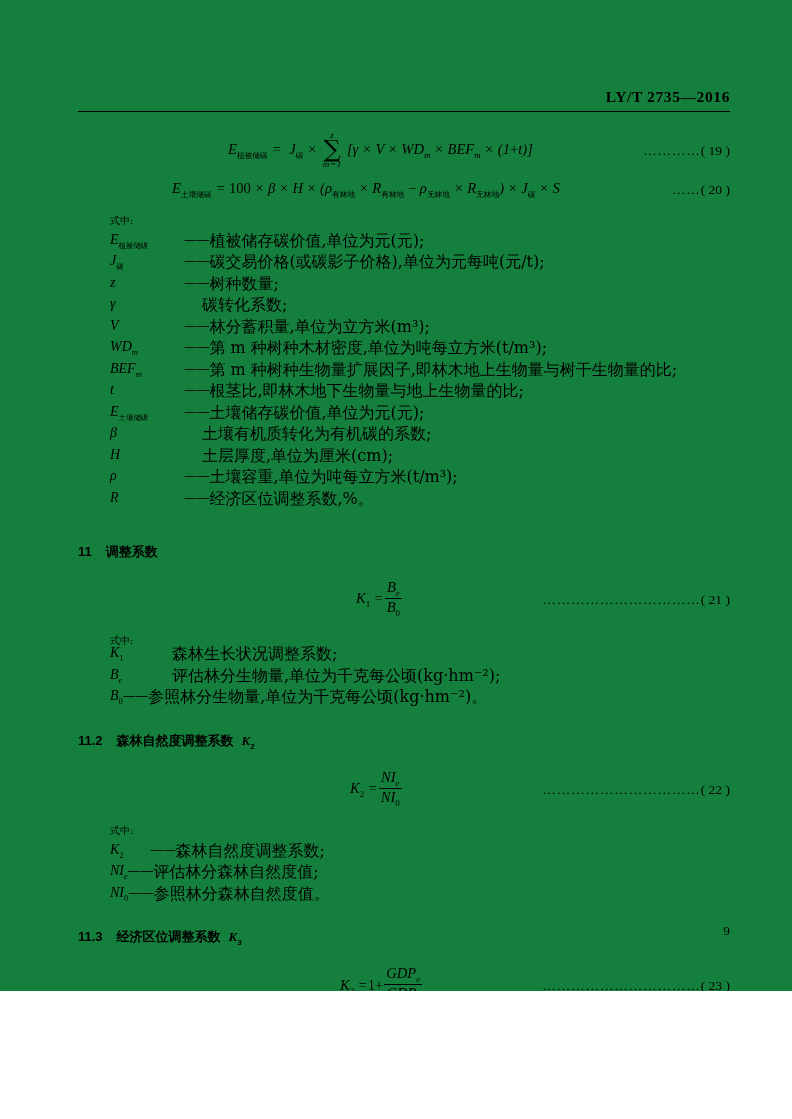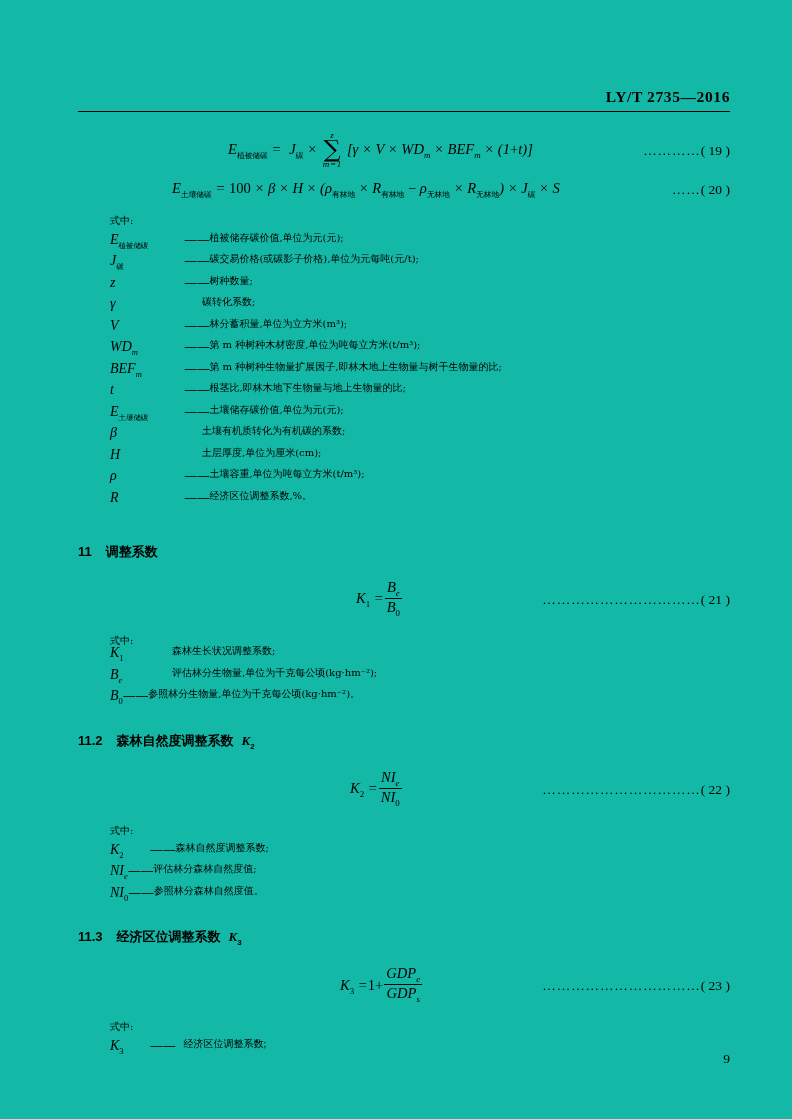--- a/index.html
+++ b/index.html
@@ -7,22 +7,22 @@
     padding: 0;
     background: #ffffff;
   }
   body {
     font-family: "Liberation Serif", "DejaVu Serif", serif;
     color: #000000;
   }
   .page {
     position: relative;
     width: 792px;
-    height: 1119px;
-    background: #14b8a6;
+    height: 991px;
+    background: #15803d;
     box-sizing: border-box;
     overflow: hidden;
   }
   
   .header {
     position: absolute;
     top: 88px;
     left: 78px;
     right: 62px;
     height: 26px;
@@ -160,21 +160,21 @@
   }
   .defdash {
     font-family: "DejaVu Serif", serif;
     font-style: normal;
     font-size: 13.2px;
     letter-spacing: -0.5px;
     white-space: nowrap;
   }
   .defdesc {
     font-family: "DejaVu Serif", serif;
-    font-size: 10px;
+    font-size: 16px;
     white-space: nowrap;
   }
 
   
   .h-sec {
     font-family: "DejaVu Sans", "Liberation Sans", sans-serif;
     font-size: 13px;
     font-weight: bold;
     line-height: 1;
   }

